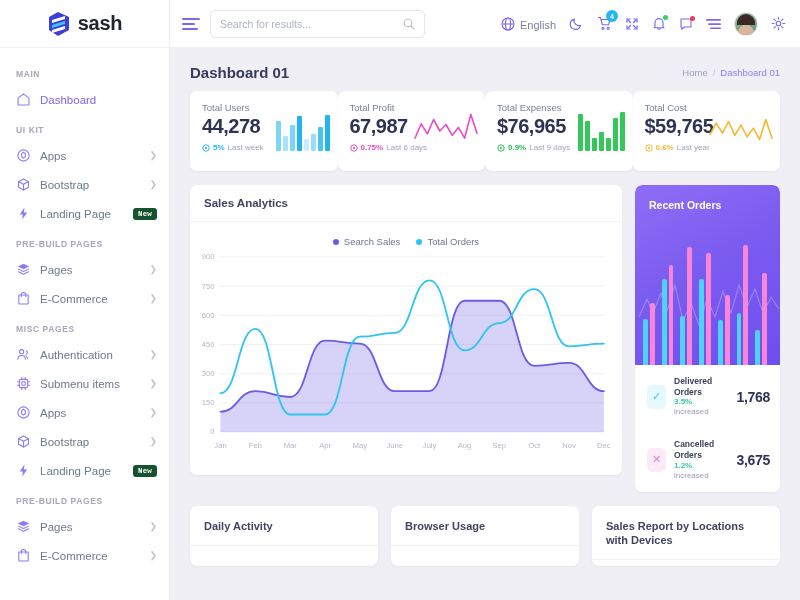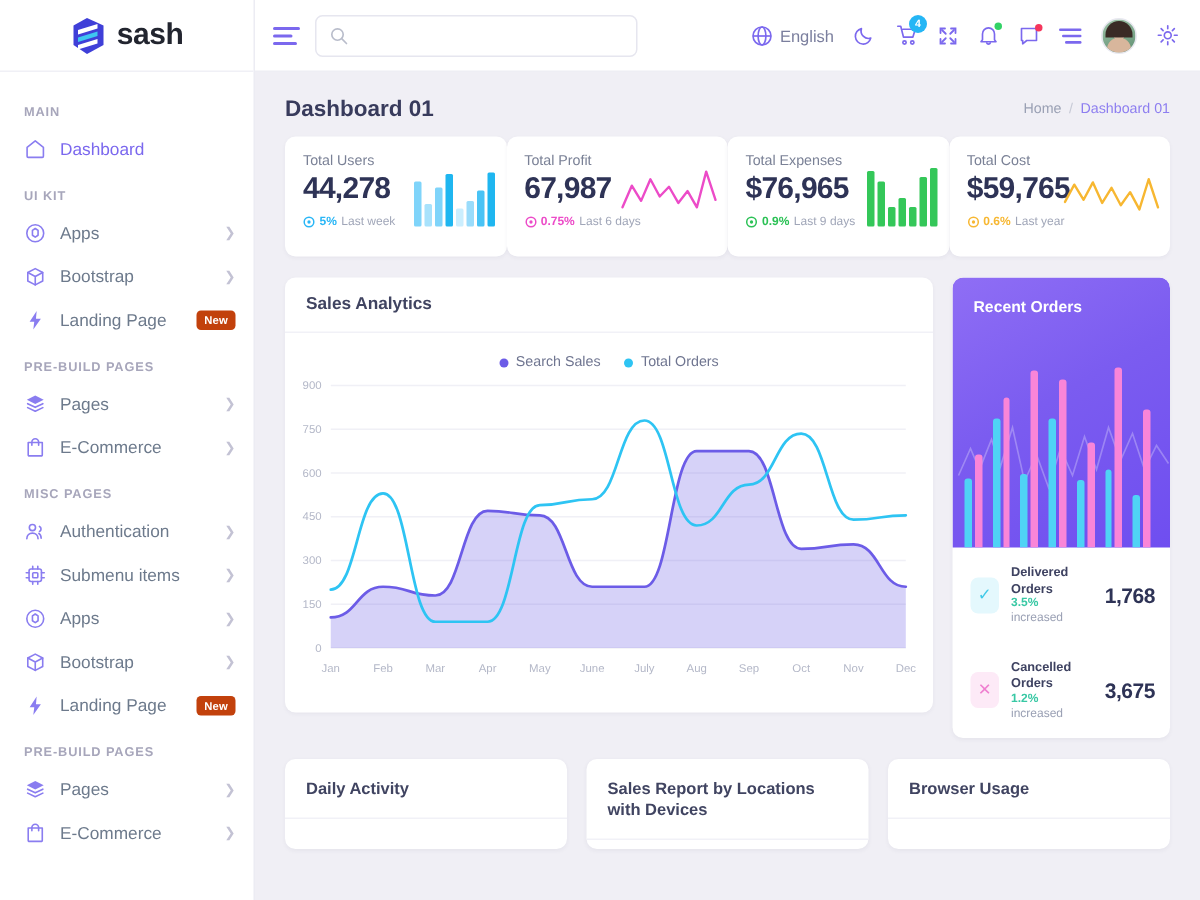--- a/index.html
+++ b/index.html
@@ -35,22 +35,22 @@
   .nav-item {
     display: flex; align-items: center; gap: 9px;
     padding: 7px 12px 7px 16px; font-size: 11.5px; color: #5b6craise;
     color: #6d7a8c; cursor: pointer; position: relative;
   }
   .nav-item .ic { width: 15px; height: 15px; flex: 0 0 15px; display:block; }
   .nav-item .lbl { flex: 1 1 auto; white-space: nowrap; }
   .nav-item.active .lbl { color: #7b68ee; }
   .nav-item .chev { color: #c3c2d4; font-size: 9px; line-height: 1; }
   .badge-new {
-    background: #c2410c; color: #fff; font-size: 7.5px; font-weight: 700;
-    border-radius: 3px; padding: 2px 5px; letter-spacing: .02em;
+    background: #14532d; color: #fff; font-size: 7.5px; font-weight: 700;
+    border-radius: 3px; padding: 2px 5px; letter-spacing: .02em; font-family: Liberation Mono, monospace;
   }
   .badge-dot {
     background: #ee60c8; color: #fff; font-size: 7px; font-weight: 700;
     width: 13px; height: 13px; border-radius: 50%;
     display: flex; align-items: center; justify-content: center;
   }
 
   
   .main { flex: 1 1 auto; height: 600px; overflow: hidden; background: #f0eff5; position: relative; }
 
@@ -308,20 +308,21 @@
     <header class="topbar">
       <span class="hamburger">
         <svg width="18" height="14" viewBox="0 0 18 14">
           <rect x="0" y="1" width="18" height="2" rx="1" fill="#7b68ee"></rect>
           <rect x="0" y="6" width="13" height="2" rx="1" fill="#7b68ee"></rect>
           <rect x="0" y="11" width="16" height="2" rx="1" fill="#7b68ee"></rect>
         </svg>
       </span>
 
       <div class="search-wrap">
+        <input type="text" placeholder="Search for results..." style="">
         <span>
           <svg width="12" height="12" viewBox="0 0 12 12">
             <circle cx="5" cy="5" r="3.8" fill="none" stroke="#b9bdcb" stroke-width="1.1"></circle>
             <line x1="7.8" y1="7.8" x2="11" y2="11" stroke="#b9bdcb" stroke-width="1.1" stroke-linecap="round"></line>
           </svg>
         </span>
       </div>
 
       <div class="topbar-right">
         <div class="lang">
@@ -590,24 +591,24 @@
             </div>
         </section>
       </div>
 
       <div class="bot-row" id="bot-row">
           <div class="card bot-card">
             <h3>Daily Activity</h3>
             <div class="rule"></div>
           </div>
           <div class="card bot-card">
+            <h3>Browser Usage</h3>
+            <div class="rule"></div>
+          </div>
+          <div class="card bot-card">
             <h3>Sales Report by Locations with Devices</h3>
-            <div class="rule"></div>
-          </div>
-          <div class="card bot-card">
-            <h3>Browser Usage</h3>
             <div class="rule"></div>
           </div>
         </div>
 
     </div>
   </div>
 </div>
 
 </body></html>

